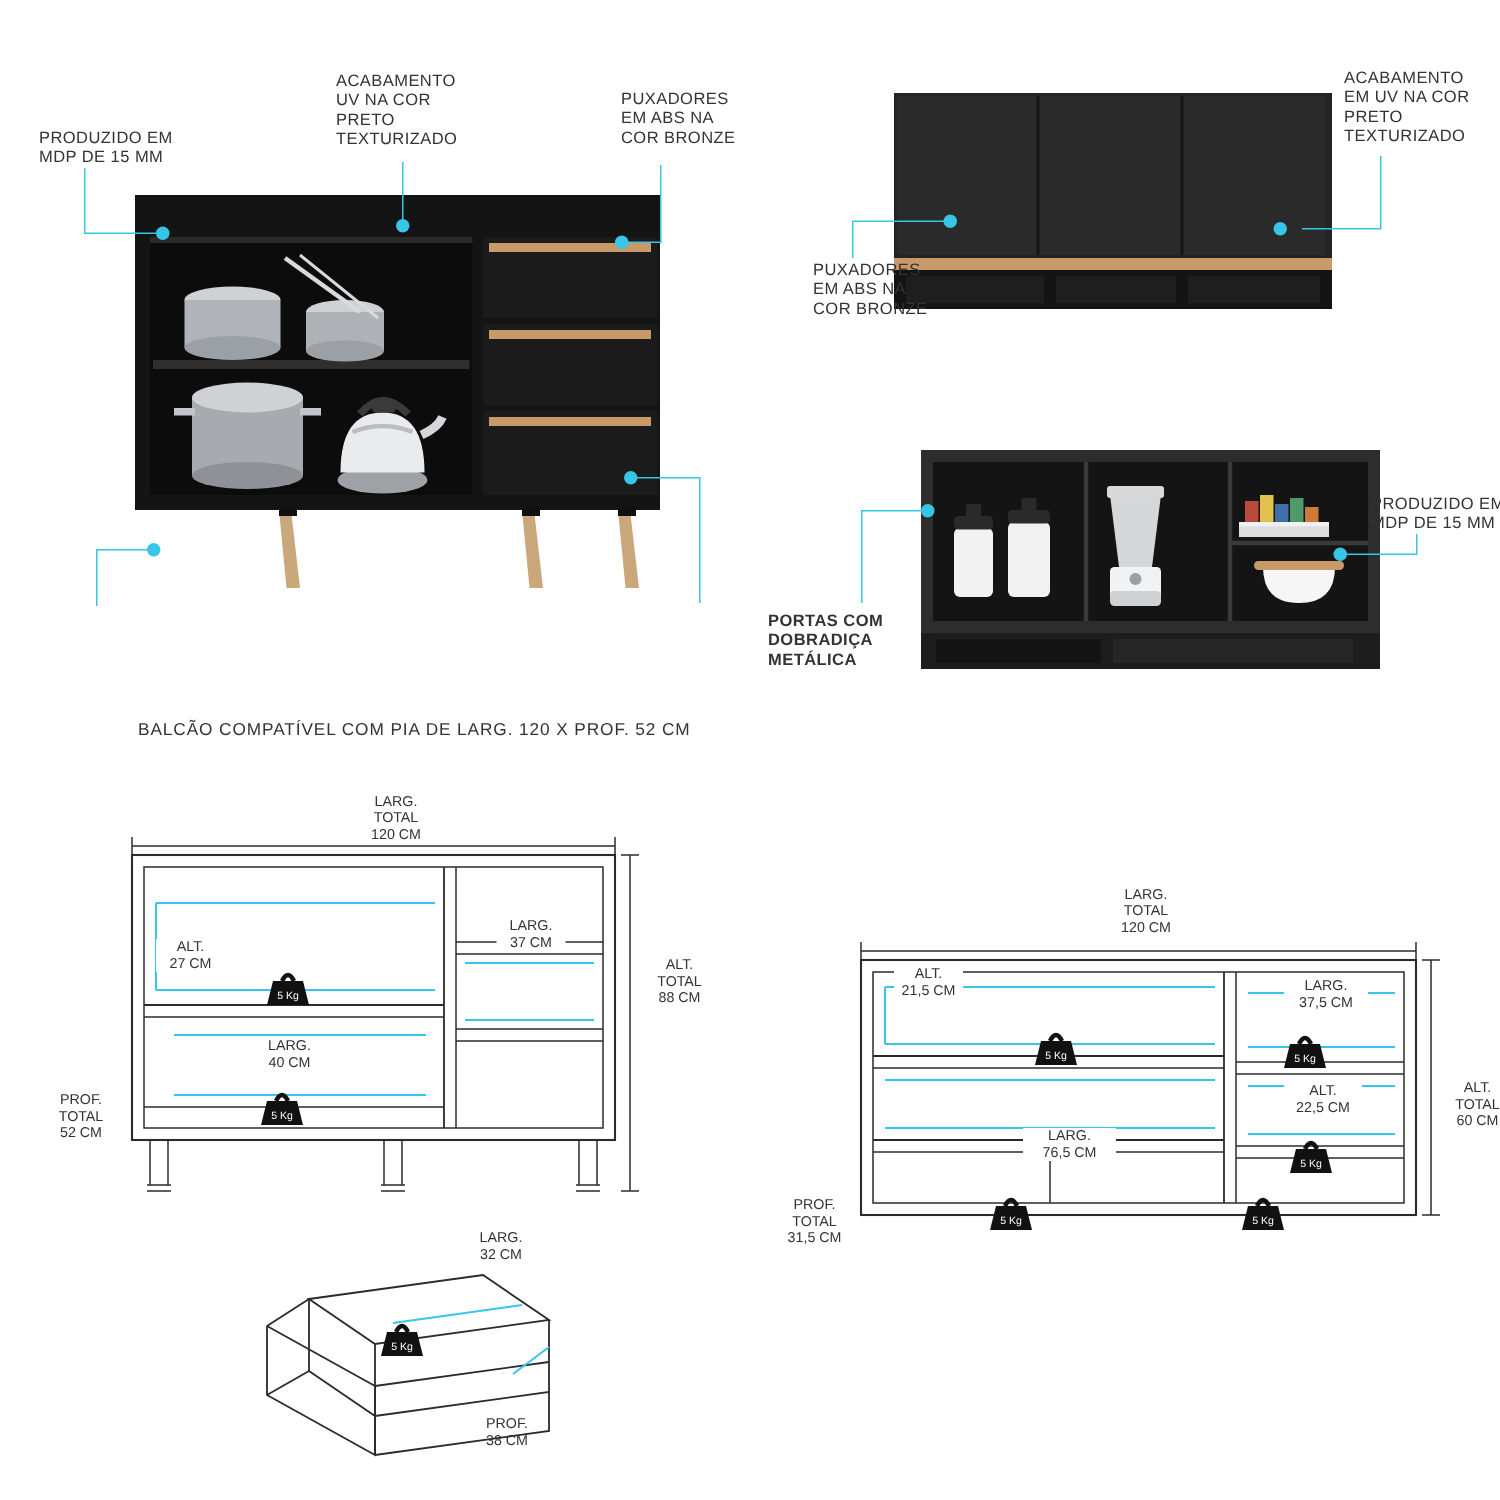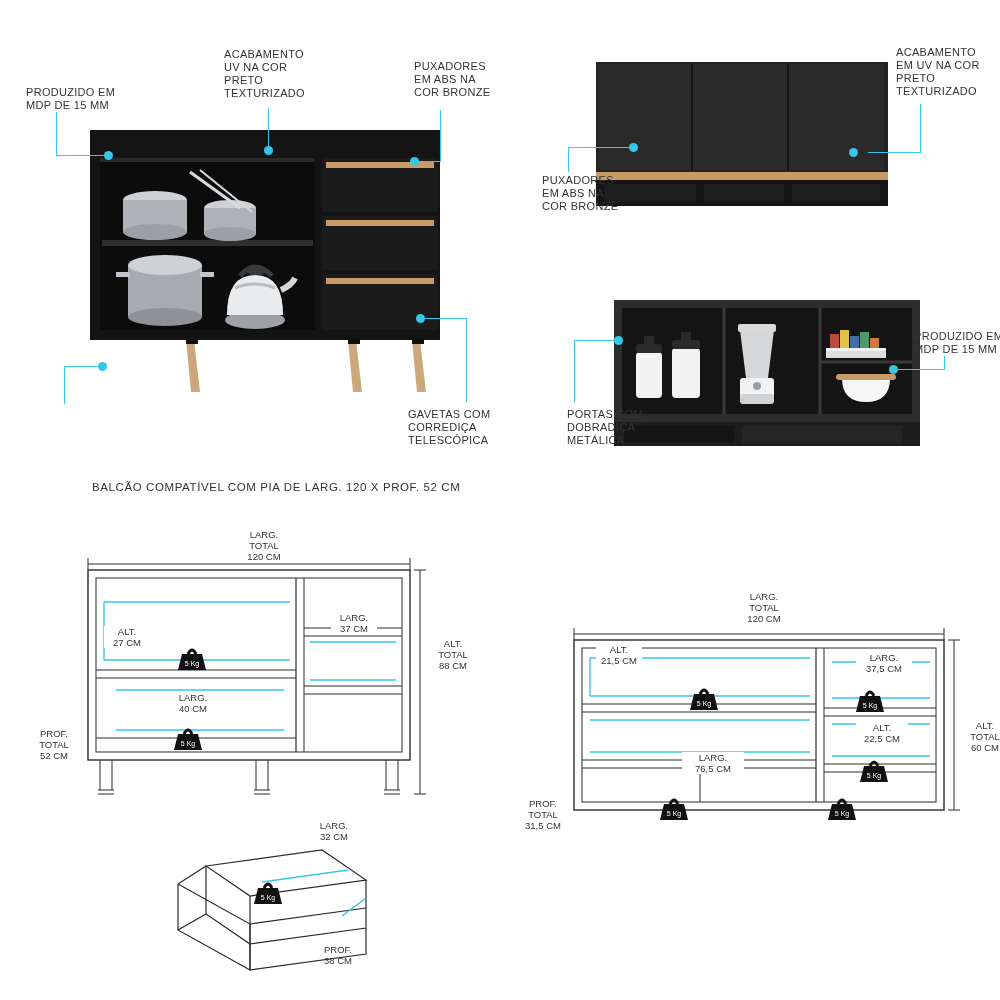--- a/index.html
+++ b/index.html
@@ -92,23 +92,20 @@
 EM ABS NA
 COR BRONZE</div>
   <div class="cyan vline abs" style="left:440px;top:110px;height:52px;"></div>
   <div class="cyan hline abs" style="left:418px;top:161px;width:23px;"></div>
   <div class="dot" style="left:410px;top:157px;"></div>
 
   <div class="cyan vline abs" style="left:64px;top:366px;height:38px;"></div>
   <div class="cyan hline abs" style="left:64px;top:366px;width:38px;"></div>
   <div class="dot" style="left:98px;top:362px;"></div>
 
-  <div class="abs callout" style="left:408px;top:408px;width:106px;white-space:pre-line;">GAVETAS COM
-CORREDIÇA
-TELESCÓPICA</div>
   <div class="cyan vline abs" style="left:466px;top:318px;height:84px;"></div>
   <div class="cyan hline abs" style="left:424px;top:318px;width:42px;"></div>
   <div class="dot" style="left:416px;top:314px;"></div>
 
   <div class="abs" style="left:596px;top:62px;width:288px;height:148px;">
     <svg width="292" height="150" viewBox="0 0 292 150">
       <rect x="0" y="0" width="292" height="110" fill="#232323"></rect>
       <rect x="2" y="2" width="286" height="106" fill="#2a2a2a"></rect>
       <line x1="96" y1="2" x2="96" y2="108" stroke="#151515" stroke-width="2"></line>
       <line x1="192" y1="2" x2="192" y2="108" stroke="#151515" stroke-width="2"></line>
@@ -173,21 +170,21 @@
       <g>
         <path d="M228 78 Q228 102 252 102 Q276 102 276 78 Z" fill="#f6f6f6"></path>
         <rect x="222" y="74" width="60" height="6" rx="3" fill="#c89a67"></rect>
       </g>
       <rect x="0" y="122" width="306" height="24" fill="#1d1d1d"></rect>
       <rect x="10" y="126" width="110" height="16" fill="#141414"></rect>
       <rect x="128" y="126" width="160" height="16" fill="#262626"></rect>
     </svg>
   </div>
 
-  <div class="abs callout" style="left:567px;top:408px;width:100px;white-space:pre-line;">PORTAS COM
+  <div class="abs callout" style="left:512px;top:408px;width:100px;white-space:pre-line;font-weight:bold;">PORTAS COM
 DOBRADIÇA
 METÁLICA</div>
   <div class="cyan vline abs" style="left:574px;top:340px;height:62px;"></div>
   <div class="cyan hline abs" style="left:574px;top:340px;width:44px;"></div>
   <div class="dot" style="left:614px;top:336px;"></div>
 
   <div class="abs callout" style="left:914px;top:330px;width:110px;white-space:pre-line;">PRODUZIDO EM
 MDP DE 15 MM</div>
   <div class="cyan vline abs" style="left:944px;top:356px;height:14px;"></div>
   <div class="cyan hline abs" style="left:898px;top:369px;width:46px;"></div>

